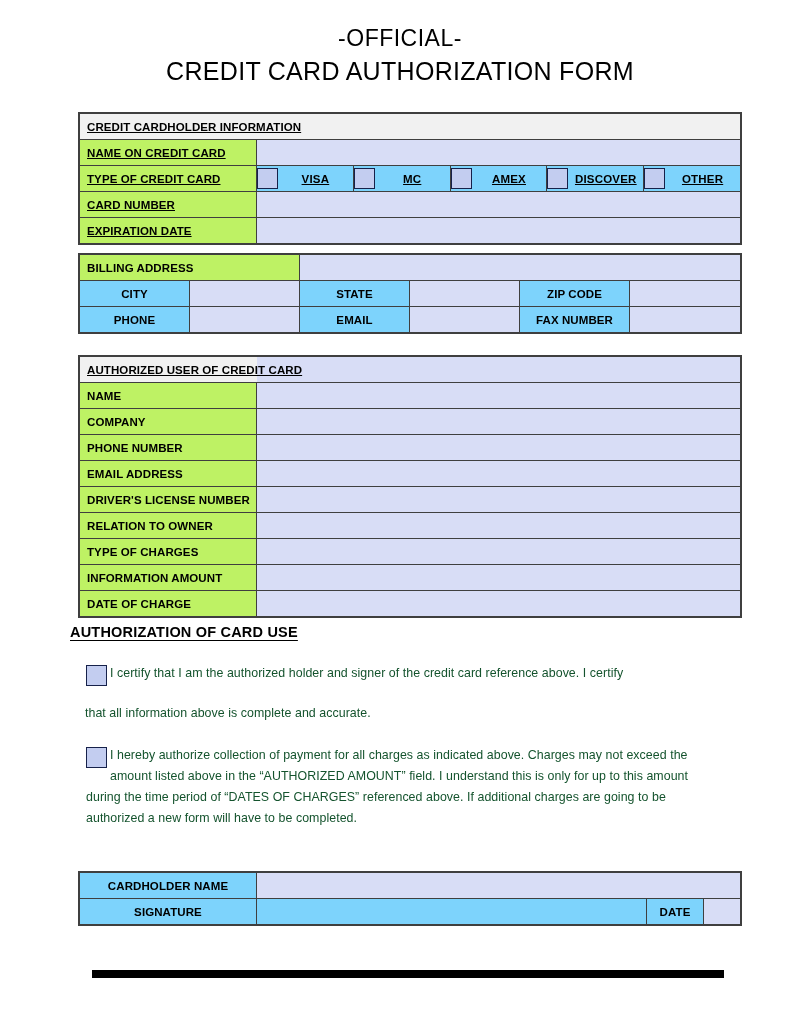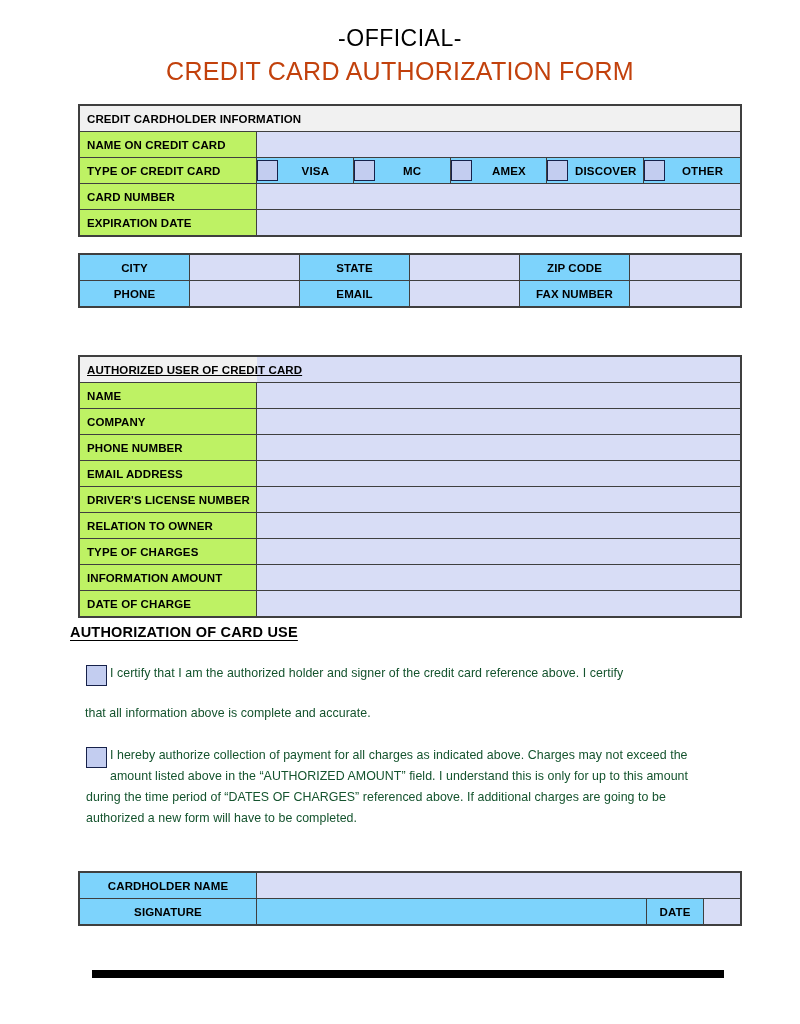--- a/index.html
+++ b/index.html
@@ -38,21 +38,21 @@
     letter-spacing: 0.5px;
     line-height: 32px;
     font-weight: 400;
     color: #000;
   }
   .title-main {
     font-size: 25px;
     letter-spacing: 0.3px;
     line-height: 34px;
     font-weight: 400;
-    color: #c2410c;
+    color: #000000;
   }
 
   
   .form-table {
     position: absolute;
     border-collapse: collapse;
     table-layout: fixed;
     font-size: 11.5px;
     letter-spacing: 0.1px;
   }
@@ -176,21 +176,21 @@
 </head>
 <body>
 
 <div class="page">
 
   <div class="title-block">
     <div class="title-official">-OFFICIAL-</div>
     <div class="title-main">CREDIT CARD AUTHORIZATION FORM</div>
   </div>
 
-  <table class="form-table frame" style="left:79px; top:105px; width:661px;">
+  <table class="form-table frame" style="left:79px; top:113px; width:661px;text-decoration:underline;">
     <colgroup>
         <col style="width:177px">
         <col style="width:484px">
       </colgroup>
     <tbody>
       <tr>
         <td class="hdr" colspan="2">CREDIT CARDHOLDER INFORMATION</td>
       </tr>
 
       <tr>
@@ -242,20 +242,24 @@
     <colgroup>
       <col style="width:110px">
         <col style="width:110px">
       <col style="width:110px">
         <col style="width:110px">
       <col style="width:110px">
         <col style="width:111px">
     </colgroup>
     <tbody>
       <tr>
+        <td class="lbl" colspan="2">BILLING ADDRESS</td>
+        <td class="fill" colspan="4"></td>
+      </tr>
+      <tr>
         <td class="ctr">CITY</td>
         <td class="fill"></td>
         <td class="ctr">STATE</td>
         <td class="fill"></td>
         <td class="ctr">ZIP CODE</td>
         <td class="fill"></td>
       </tr>
       <tr>
         <td class="ctr">PHONE</td>
         <td class="fill"></td>

